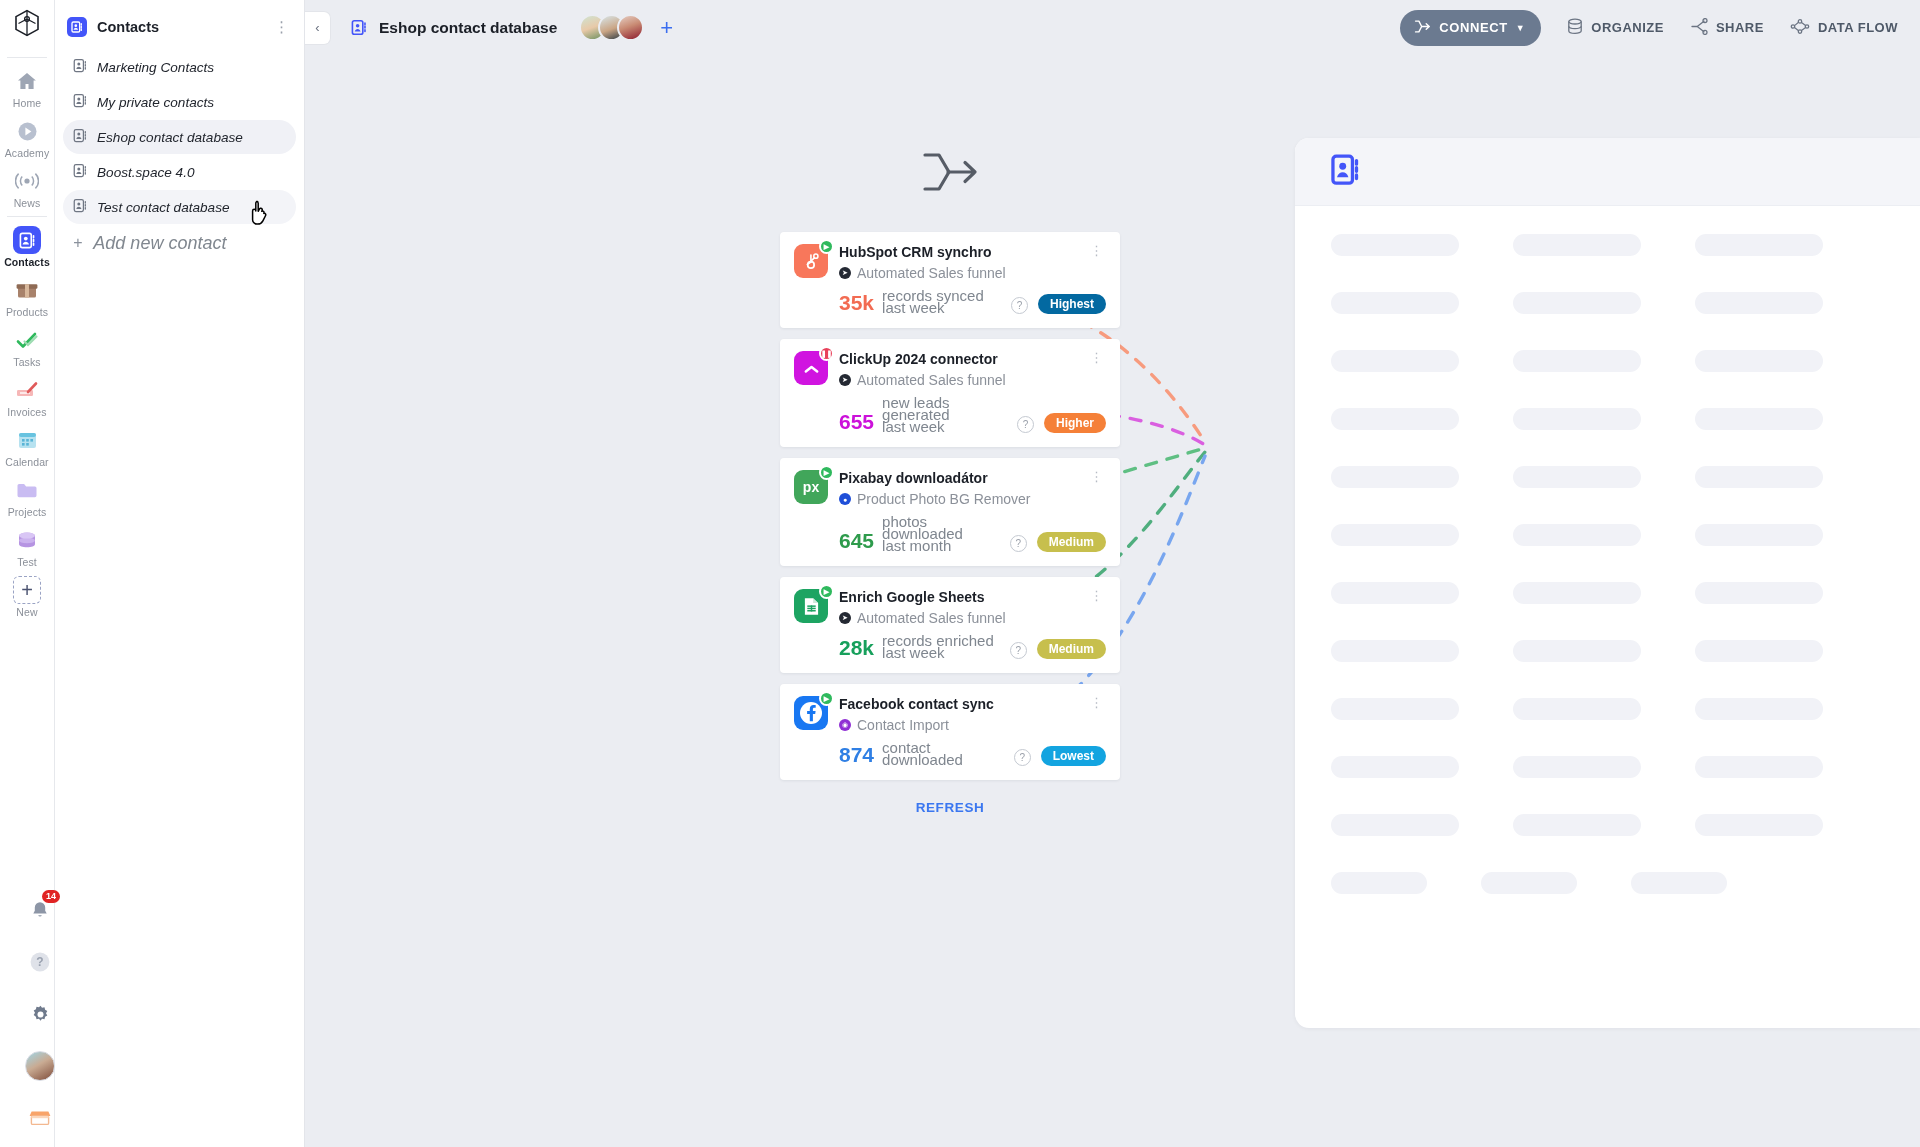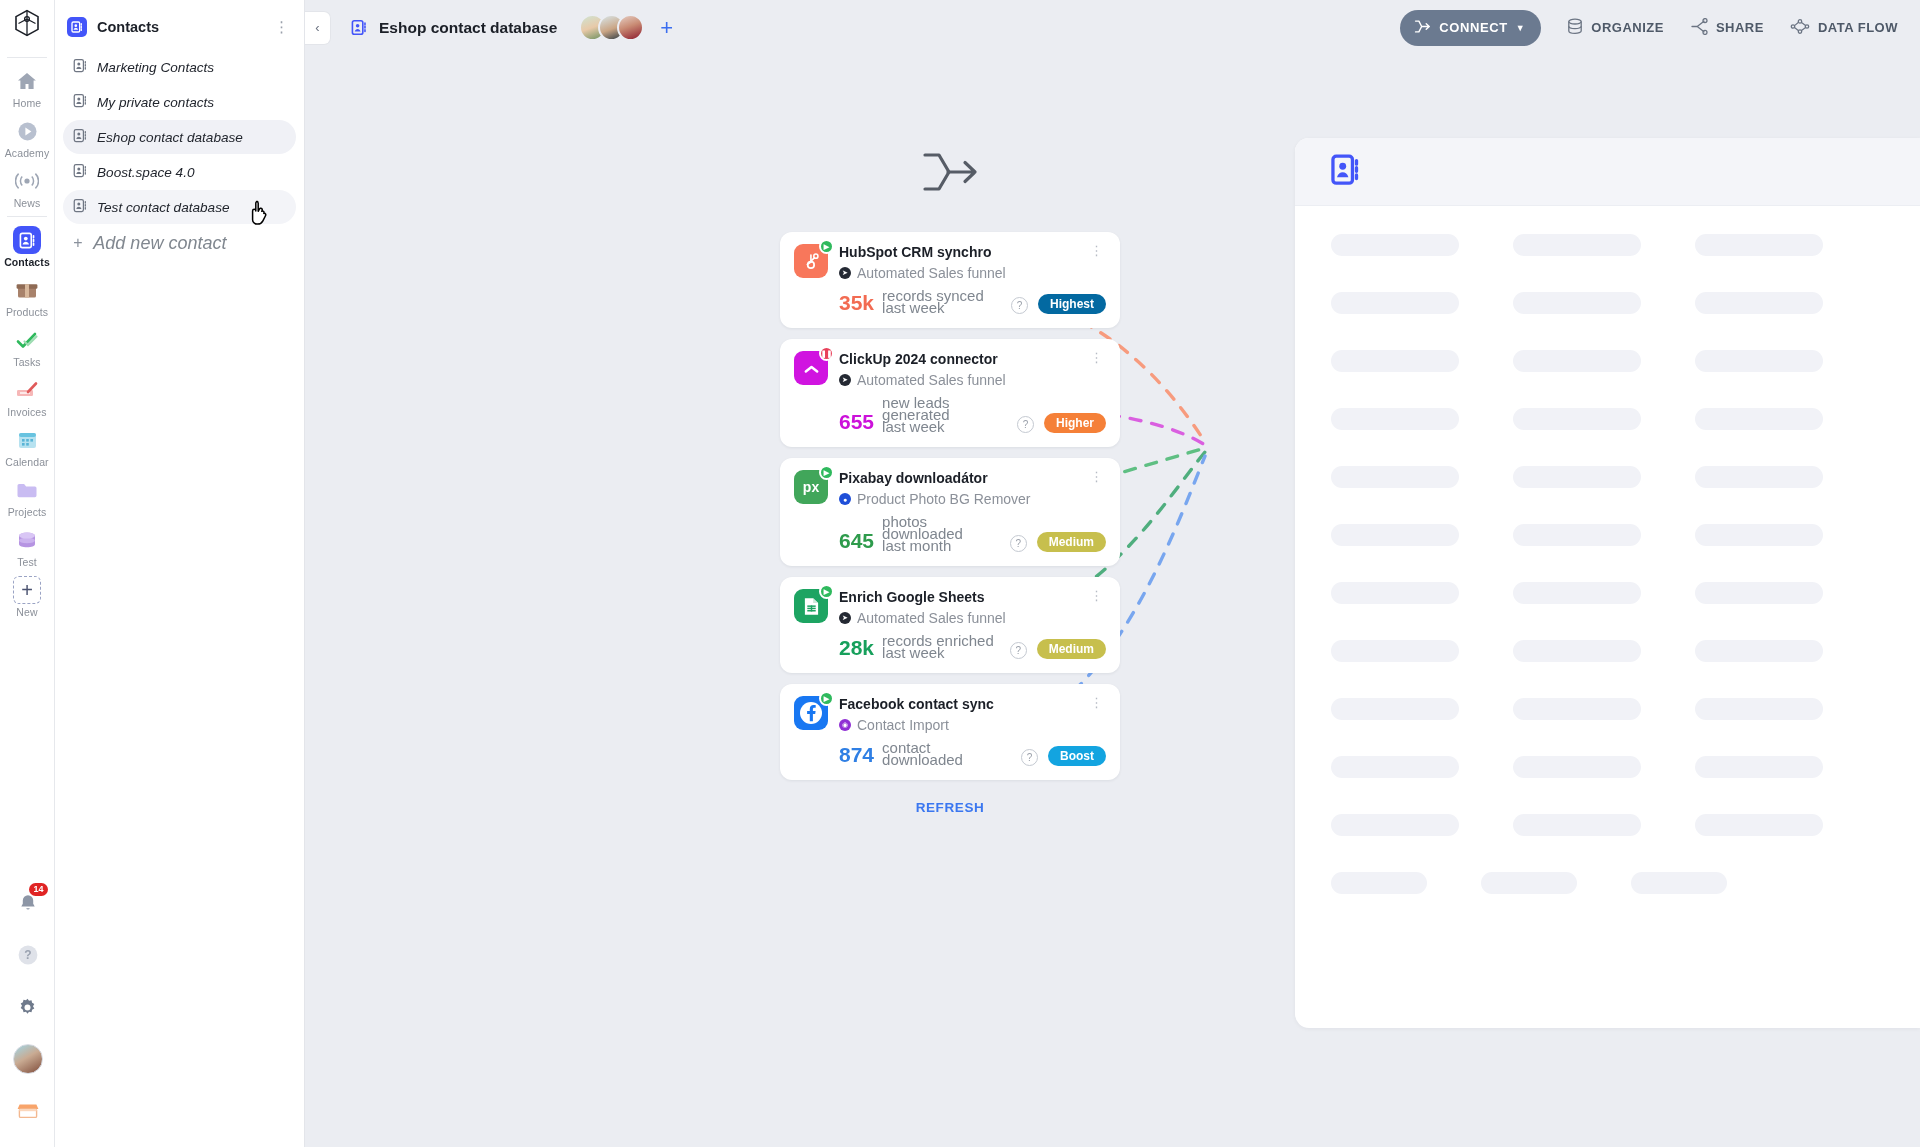--- a/index.html
+++ b/index.html
@@ -37,22 +37,22 @@
     width: 28px; height: 28px; border-radius: 8px; background: #4355f9;
     color: #fff; font-size: 16px;
   }
   .rail-ico.newbox {
     width: 28px; height: 28px; border-radius: 6px;
     border: 1.5px dashed #9aa3c4; color: #5b6membrane;
     color:#4a5270; font-size: 20px; font-weight: 300;
   }
   .rail-bottom {
     position: absolute; bottom: 0; left: 0; width: 55px;
-    display: flex; flex-direction: column; align-items: center;
-    padding-bottom: 21px;
+    display: flex; flex-direction: column; align-items: flex-end;
+    padding-bottom: 14px;
   }
   .rail-bottom .bi { margin-top: 22px; position: relative; cursor: pointer;
     display:flex; align-items:center; justify-content:center; width:30px; height:30px; }
   .badge-count {
     position: absolute; top: -5px; right: -5px; background: #e02424; color: #fff;
     font-size: 9px; font-weight: 700; border-radius: 8px; padding: 1px 4px;
     line-height: 11px; min-width: 16px; text-align: center;
   }
   .avatar-img {
     width: 30px; height: 30px; border-radius: 50%;
@@ -133,21 +133,21 @@
   
   .connect-wrap {
     position: absolute; left: 0; top: 150px; width: 1290px; text-align: center;
   }
   .cd-icon { margin: 0 auto 22px auto; width: 62px; height: 44px; }
   .cd-title { font-size: 23px; font-weight: 700; color: #22262e; }
   .cd-sub { font-size: 13.8px; color: #5c636e; margin-top: 10px; }
 
   .cards { width: 340px; margin: 38px auto 0 auto; position: relative; z-index: 3; }
   .card {
-    background: #fff; border-radius: 12px; padding: 12px 14px 14px 14px;
+    background: #fff; border-radius: 4px; padding: 12px 14px 14px 14px;
     box-shadow: 0 1px 3px rgba(20,25,40,.07); margin-bottom: 11px;
     text-align: left; position: relative; cursor: pointer;
   }
   .card-top { display: flex; align-items: flex-start; }
   .app-ico {
     width: 34px; height: 34px; border-radius: 9px; flex: none; position: relative;
     display: flex; align-items: center; justify-content: center;
     color: #fff; font-weight: 700; font-size: 15px;
   }
   .status-dot {
@@ -687,21 +687,21 @@
             <div class="card-dots">⋮</div>
           </div>
           <div class="card-bot">
             <div class="metric-num" style="color:#2f7fe4;">874</div>
             <div class="metric-lbl">
               <div>contact</div>
               <div>downloaded</div>
             </div>
             <div class="spacer"></div>
             <div class="qmark">?</div>
-            <div class="pill" style="background:#13a4e0;">Boost</div>
+            <div class="pill" style="background:#13a4e0;">Lowest</div>
           </div>
         </div>
 
         <div class="refresh">REFRESH</div>
       </div>
     </div>
 
     <div class="preview">
       <div class="preview-head">
         <span>

